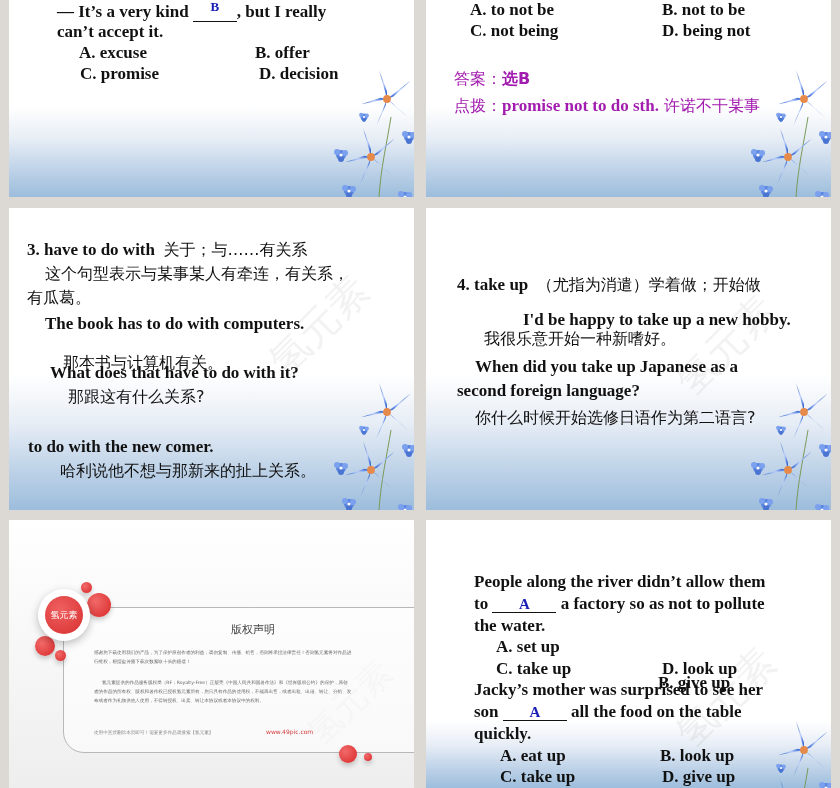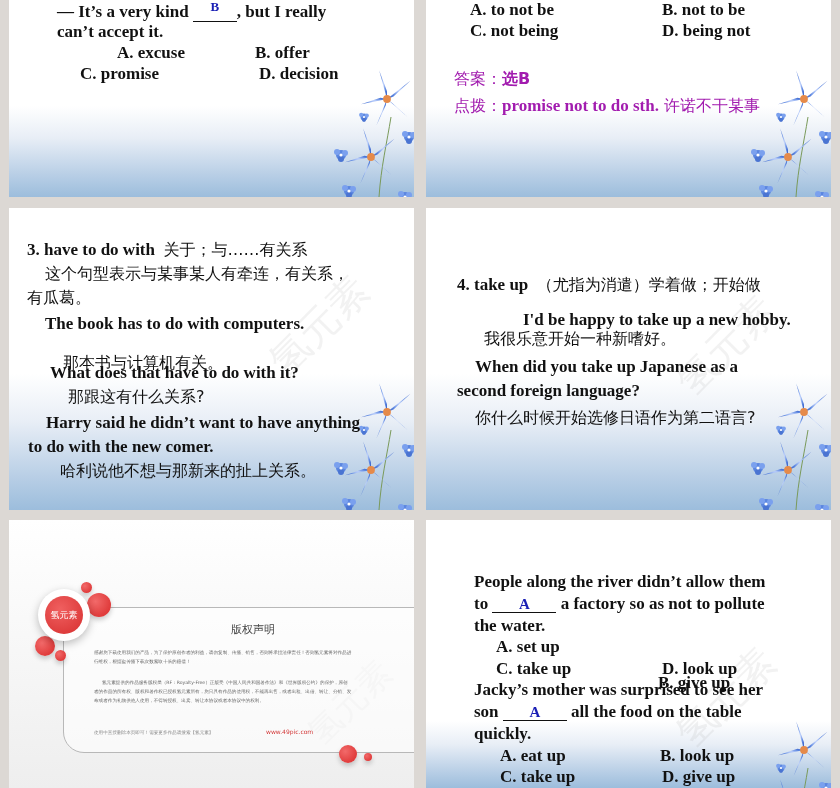--- a/index.html
+++ b/index.html
@@ -86,21 +86,21 @@
     <use href="#smallflower" transform="translate(40,144)"></use>
     <use href="#smallflower" transform="translate(96,150)"></use>
     <use href="#smallflower" transform="translate(55,70) scale(0.7)"></use>
   </svg>
   <div class="content">
     <div class="t" style="left:48px; top:8px;">
       <span>— It’s a very kind</span>
       <span class="blank" style="width:44px;"><span class="ans" style="font-size:13px; position:relative; top:-6px;">B</span></span><span>, but I really</span>
     </div>
     <div class="t" style="left:48px; top:28px;text-align:center;">can’t accept it.</div>
-    <div class="t" style="left:70px; top:49px;margin-left:38px;">A. excuse</div>
+    <div class="t" style="left:70px; top:49px;">A. excuse</div>
     <div class="t" style="left:246px; top:49px;">B. offer</div>
     <div class="t" style="left:71px; top:70px;">C. promise</div>
     <div class="t" style="left:250px; top:70px;">D. decision</div>
   </div>
 </div>
 
 <div class="slide" id="s2">
   <div class="fade"></div>
   <svg class="flowers" viewBox="0 0 105 150">
     <path d="M70,150 C72,120 78,95 82,70" stroke="#7a9a5a" stroke-width="1" fill="none"></path>
@@ -143,21 +143,20 @@
     <div class="t" style="left:18px; top:32px;">
       <span>3. have to do with</span>&nbsp;
       <span class="cn">关于；与……有关系</span>
     </div>
     <div class="t cn" style="left:36px; top:56px;">这个句型表示与某事某人有牵连，有关系，</div>
     <div class="t cn" style="left:18px; top:80px;">有瓜葛。</div>
     <div class="t" style="left:36px; top:106px;">The book has to do with computers.</div>
     <div class="t cn" style="left:54px; top:130px;margin-top:15px;">那本书与计算机有关。</div>
     <div class="t" style="left:41px; top:155px;">What does that have to do with it?</div>
     <div class="t cn" style="left:59px; top:179px;">那跟这有什么关系?</div>
-    <div class="t" style="left:37px; top:205px;">Harry said he didn’t want to have anything</div>
     <div class="t cn" style="left:51px; top:253px;">哈利说他不想与那新来的扯上关系。</div>
     <div class="t" style="left:19px; top:229px;">to do with the new comer.</div>
   </div>
 </div>
 
 <div class="slide" id="s4">
   <div class="fade"></div>
   <div class="wm" style="left:240px; top:110px;">氢元素</div>
   <svg class="flowers" viewBox="0 0 105 150">
     <path d="M70,150 C72,120 78,95 82,70" stroke="#7a9a5a" stroke-width="1" fill="none"></path>

